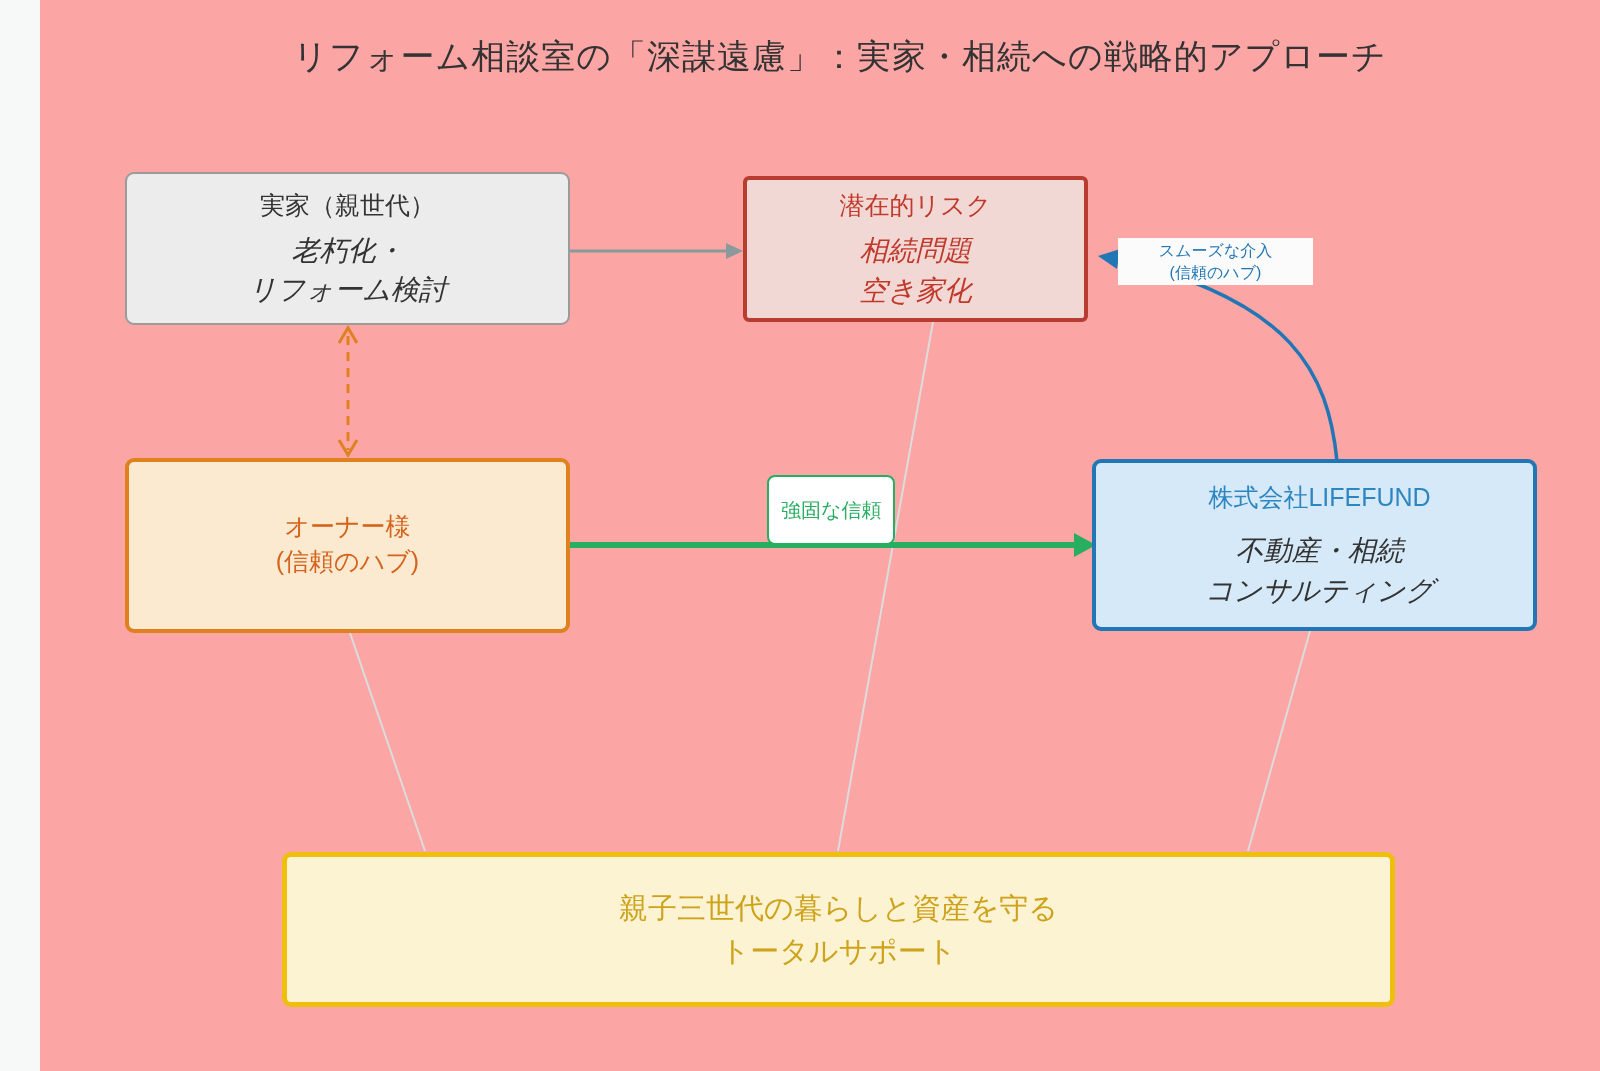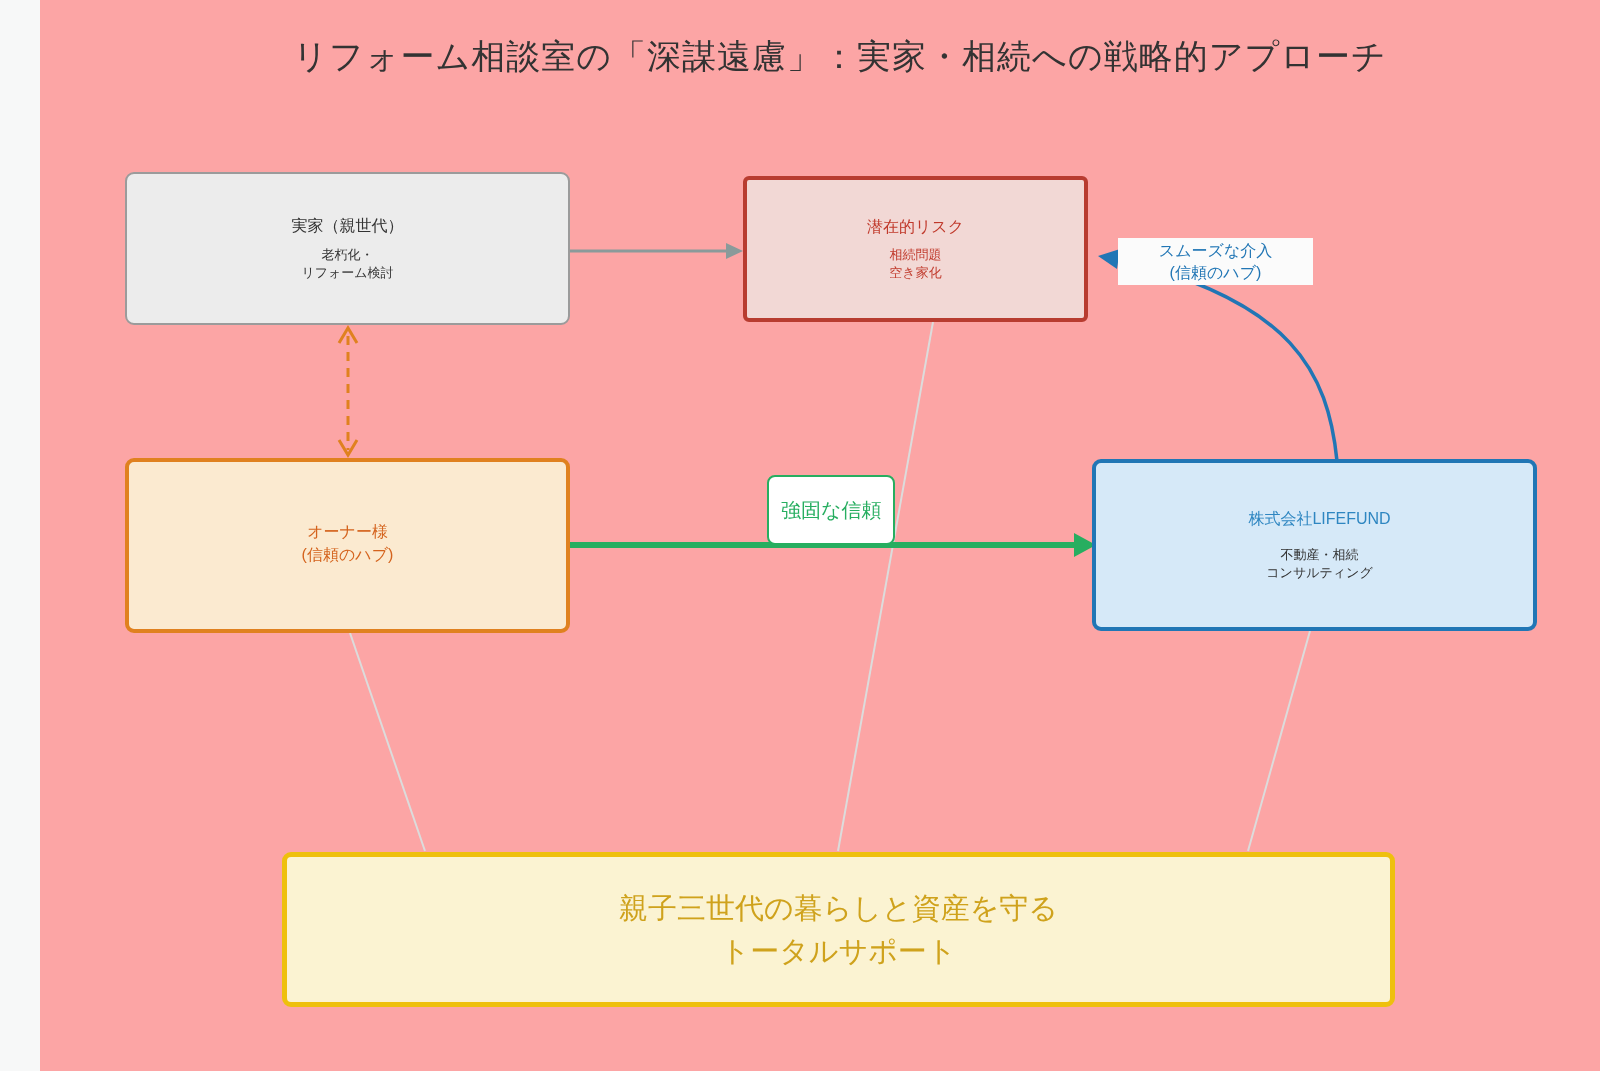--- a/index.html
+++ b/index.html
@@ -35,22 +35,22 @@
   .node {
     position: absolute;
     border-radius: 9px;
     display: flex;
     flex-direction: column;
     align-items: center;
     justify-content: center;
     text-align: center;
     line-height: 1.4;
   }
-  .node .node-title { font-size: 16px; margin-bottom: 8px; }
-  .node .node-sub   { font-size: 13px; color: #333333; }
+  .node .node-title { font-size: 25px; margin-bottom: 8px; }
+  .node .node-sub   { font-size: 28px; color: #333333; font-style: italic; }
 
   .node-gray {
     left: 85px; top: 172px; width: 445px; height: 153px;
     background: #ececec;
     border: 2px solid #9b9b9b;
   }
   .node-gray .node-title { color: #333333; }
 
   .node-red {
     left: 703px; top: 176px; width: 345px; height: 146px;

